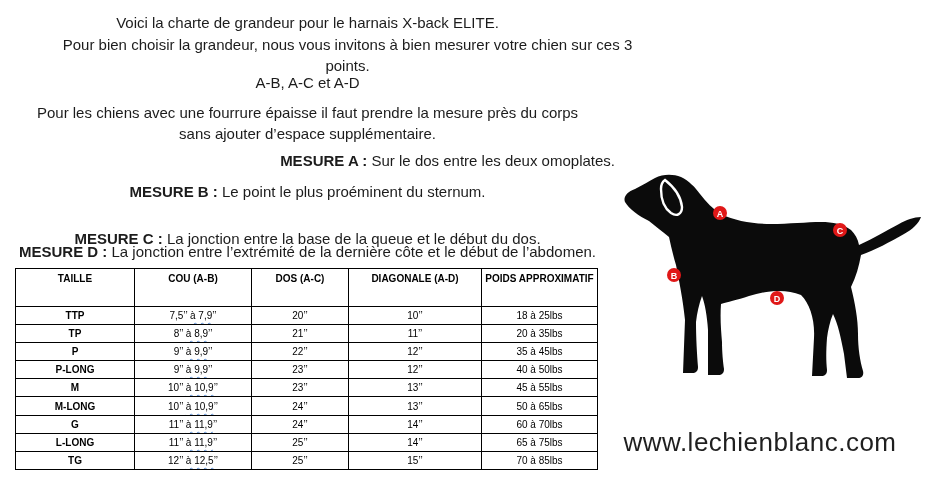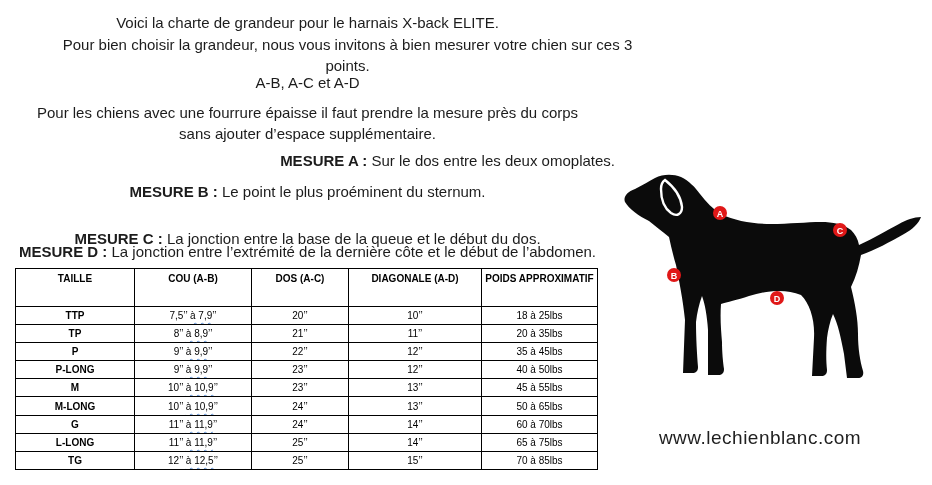--- a/index.html
+++ b/index.html
@@ -20,21 +20,21 @@
   }
   table.size th,table.size td{border:1.6px solid #000;padding:0;text-align:center;overflow:hidden;}
   table.size th{font-weight:bold;vertical-align:top;height:35px;line-height:16px;padding-top:2px;}
   table.size td{height:17.1px;line-height:17px;}
   td.size-cell{font-weight:bold;}
   .sp{text-decoration:underline;text-decoration-style:wavy;text-decoration-color:#5b8fd4;text-decoration-thickness:1px;text-underline-offset:3px;}
   
   .dog-wrap{position:absolute;left:613px;top:158px;width:320px;height:250px;}
   .site-url{
     position:absolute;left:600px;top:427px;width:320px;text-align:center;
-    font-size:19px;letter-spacing:0.5px;color:#1f1f1f;font-family:"Liberation Sans",sans-serif;
+    font-size:26px;letter-spacing:0.5px;color:#1f1f1f;font-family:"Liberation Sans",sans-serif;
   }
   svg text.marker{font-family:"Liberation Sans",sans-serif;font-size:9px;font-weight:bold;}
 </style>
 </head>
 <body>
 
 <div class="page">
 
   <p class="tline" id="l1">Voici la charte de grandeur pour le harnais X-back ELITE.</p>
   <p class="tline" id="l2">Pour bien choisir la grandeur, nous vous invitons à bien mesurer votre chien sur ces 3 points.</p>

